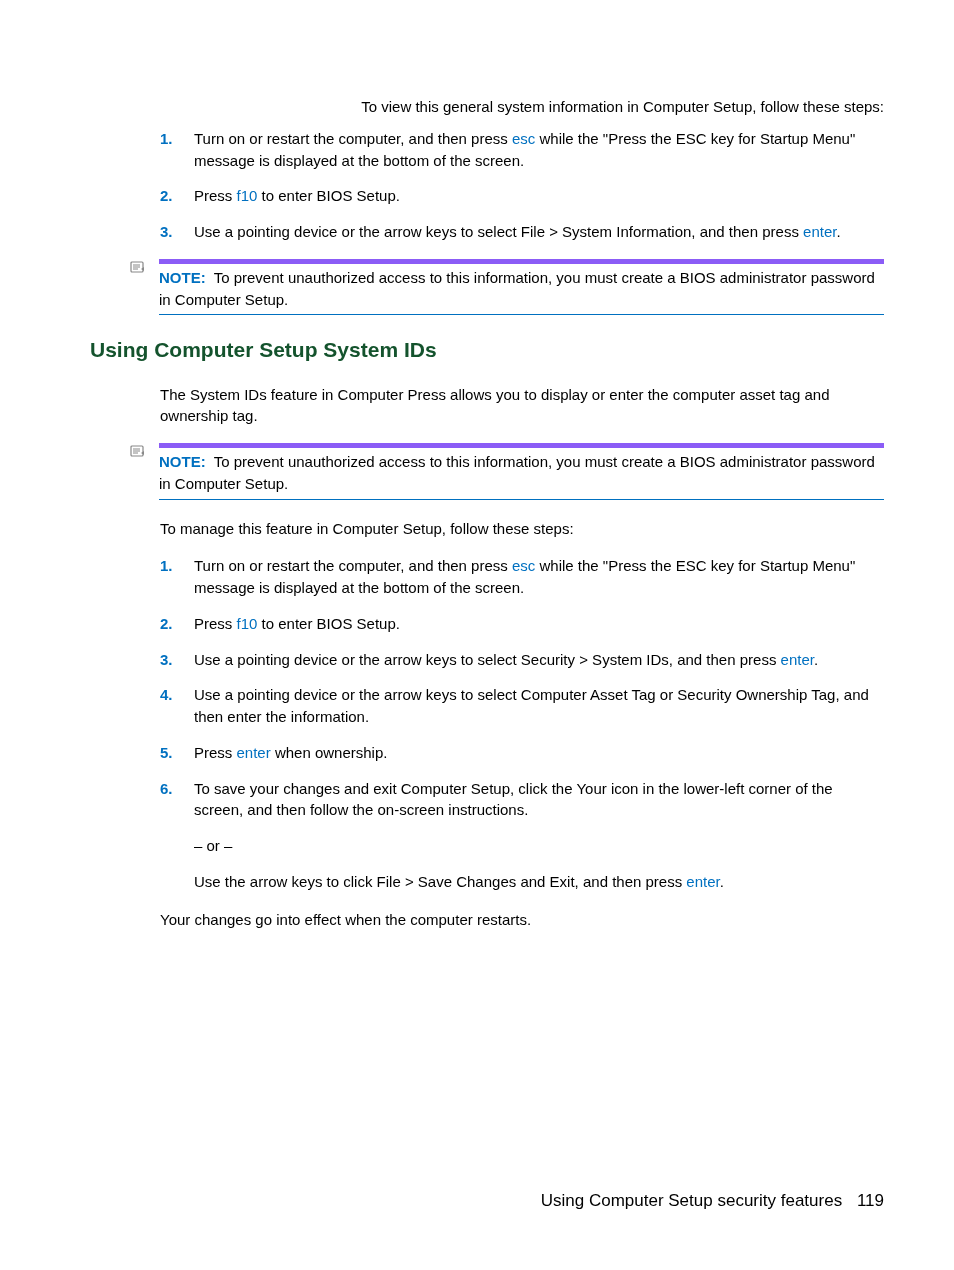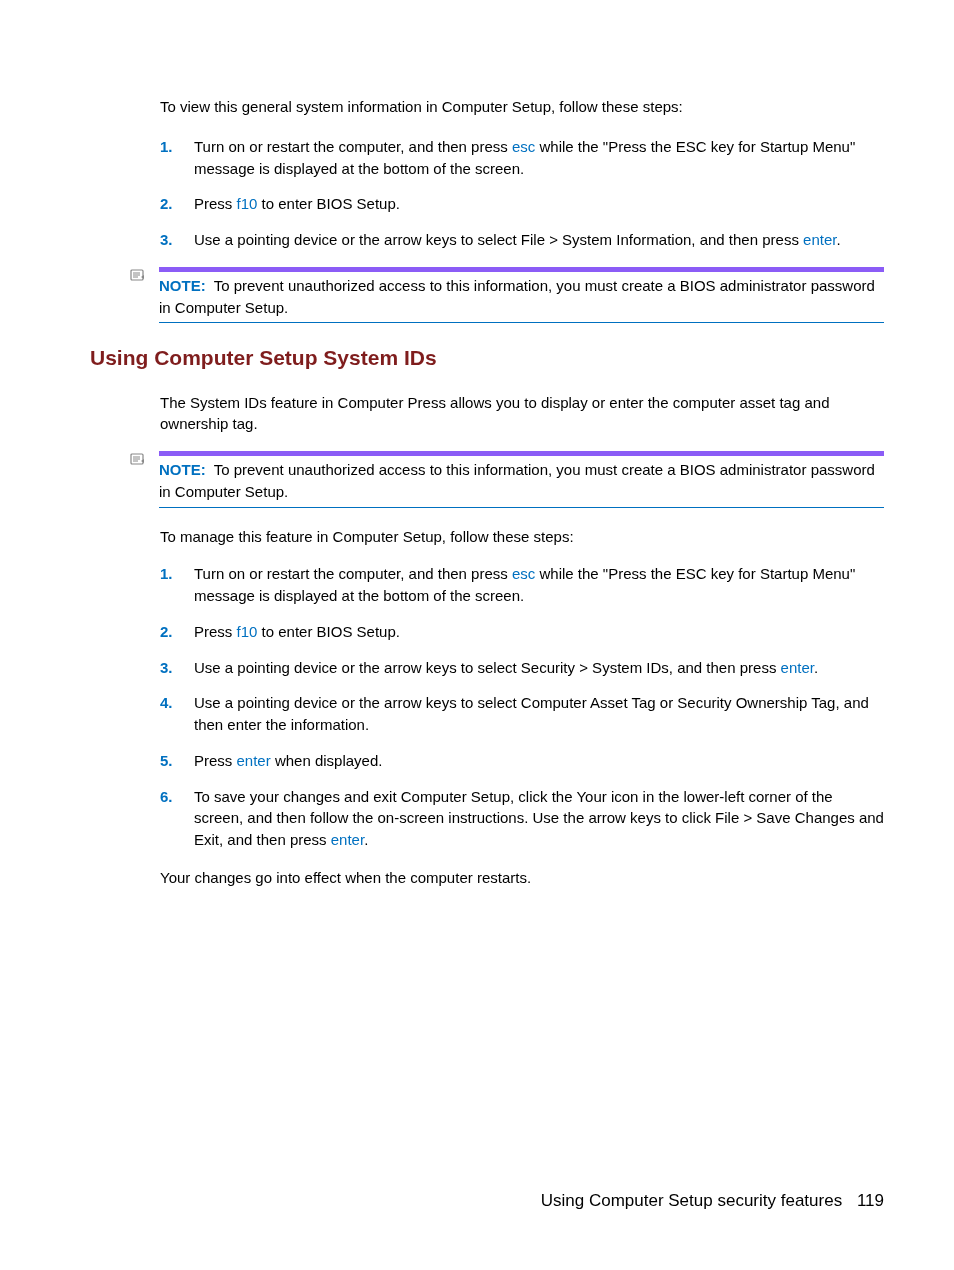--- a/index.html
+++ b/index.html
@@ -9,21 +9,22 @@
       color: #000;
       background: #fff;
       width: 954px;
       height: 1270px;
       position: relative;
       padding: 96px 70px 50px 90px;
       line-height: 1.45;
     }
     .intro-text {
       margin-left: 70px;
-      margin-bottom: 18px;
+      margin-bottom: 10px;
+      text-align: right;
     }
     ol.steps {
       list-style: none;
       margin-left: 70px;
       margin-bottom: 16px;
     }
     ol.steps li {
       display: flex;
       margin-bottom: 14px;
     }
@@ -54,21 +55,21 @@
       border-top: 5px solid #8b5cf6;
       border-bottom: 1px solid #0070c0;
       padding: 3px 0 4px 0;
     }
     .note-label {
       color: #0070c0;
       font-weight: bold;
       margin-right: 8px;
     }
     h2.section-heading {
-      color: #7f1d1d;
+      color: #14532d;
       font-size: 21px;
       font-weight: bold;
       margin-top: 20px;
       margin-bottom: 18px;
     }
     .sub-para {
       margin-left: 70px;
       margin-bottom: 16px;
     }
     .or-sep {
@@ -167,27 +168,28 @@
   </li>
   <li>
     <span class="num">4.</span>
     <span class="content">
       <span>Use a pointing device or the arrow keys to select </span><span class="bold">Computer Asset Tag</span><span> or </span><span class="bold">Security Ownership Tag</span><span>, and then enter the information.</span>
     </span>
   </li>
   <li>
     <span class="num">5.</span>
     <span class="content">
-      <span>Press </span><span class="key">enter</span><span> when displayed.</span>
+      <span>Press </span><span class="key">enter</span><span> when ownership.</span>
     </span>
   </li>
   <li>
     <span class="num">6.</span>
     <span class="content">
       <span>To save your changes and exit Computer Setup, click the </span><span class="bold">Your</span><span> icon in the lower-left corner of the screen, and then follow the on-screen instructions.</span>
+      <div class="or-sep">– or –</div>
       <span>Use the arrow keys to click </span><span class="bold">File &gt; Save Changes and Exit</span><span>, and then press </span><span class="key">enter</span><span>.</span>
     </span>
   </li>
 </ol>
 
 <p class="sub-para">Your changes go into effect when the computer restarts.</p>
 
 <div class="footer">
   <span>Using Computer Setup security features</span>
   <span class="page-num">119</span>

